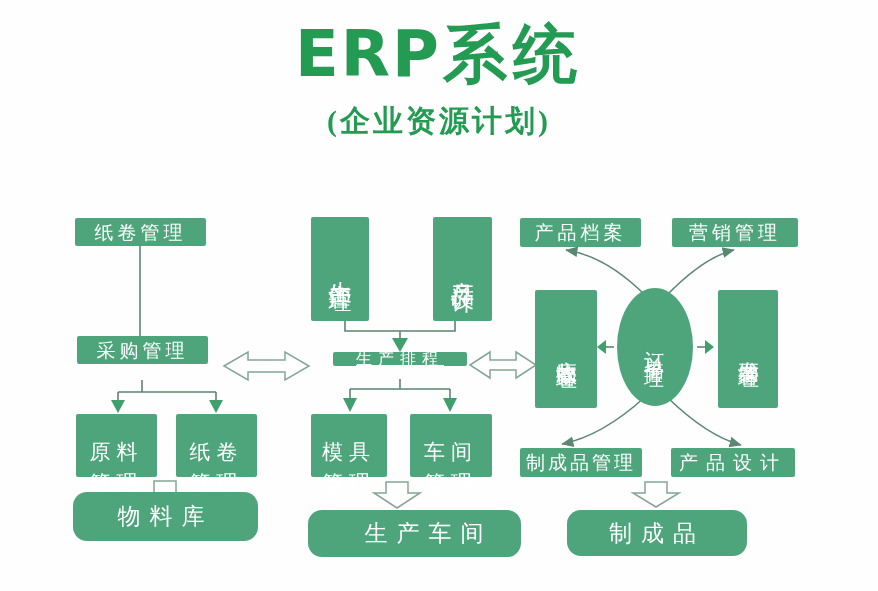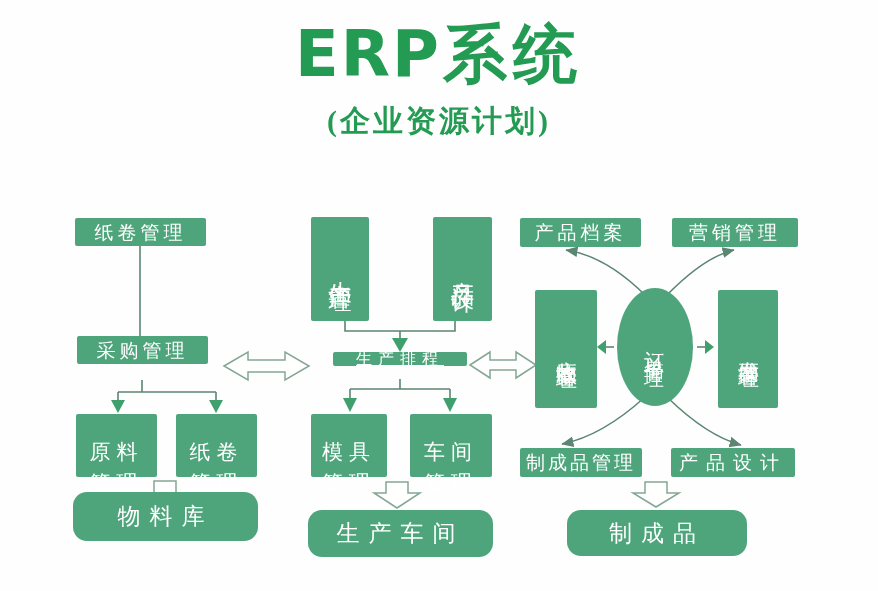--- a/index.html
+++ b/index.html
@@ -43,21 +43,21 @@
   #n-receivables{left:535px;top:290px;width:62px;height:118px;font-size:21px;letter-spacing:2px;}
   #n-order{left:617px;top:288px;width:76px;height:118px;}
   #n-invoice{left:718px;top:290px;width:60px;height:118px;font-size:21px;letter-spacing:2px;}
   #n-raw-material{left:76px;top:414px;width:81px;height:63px;}
   #n-paper-roll{left:176px;top:414px;width:81px;height:63px;}
   #n-mold{left:311px;top:414px;width:76px;height:63px;}
   #n-workshop{left:410px;top:414px;width:82px;height:63px;}
   #n-finished-mgmt{left:520px;top:448px;width:122px;height:29px;letter-spacing:3px;}
   #n-delivery{left:671px;top:448px;width:124px;height:29px;letter-spacing:8px;}
   #n-material-store{left:73px;top:492px;width:185px;height:49px;}
-  #n-production-floor{left:308px;top:510px;width:185px;height:47px;}
+  #n-production-floor{left:308px;top:510px;width:185px;height:47px;padding-left:28px;}
   #n-finished-goods{left:567px;top:510px;width:180px;height:46px;font-family:Liberation Serif, serif;}
   
   .connectors{position:absolute;left:0;top:0;width:878px;height:591px;z-index:1;}
   .cline{stroke:var(--line);stroke-width:1.6;fill:none;}
   .chead{fill:var(--arrow-green);stroke:none;}
   .hollow{fill:#fff;stroke:var(--hollow-stroke);stroke-width:1.5;stroke-linejoin:miter;}
   .curve{stroke:var(--line);stroke-width:1.5;fill:none;}
   #tri path{fill:var(--line);}
 </style>
 </head>

